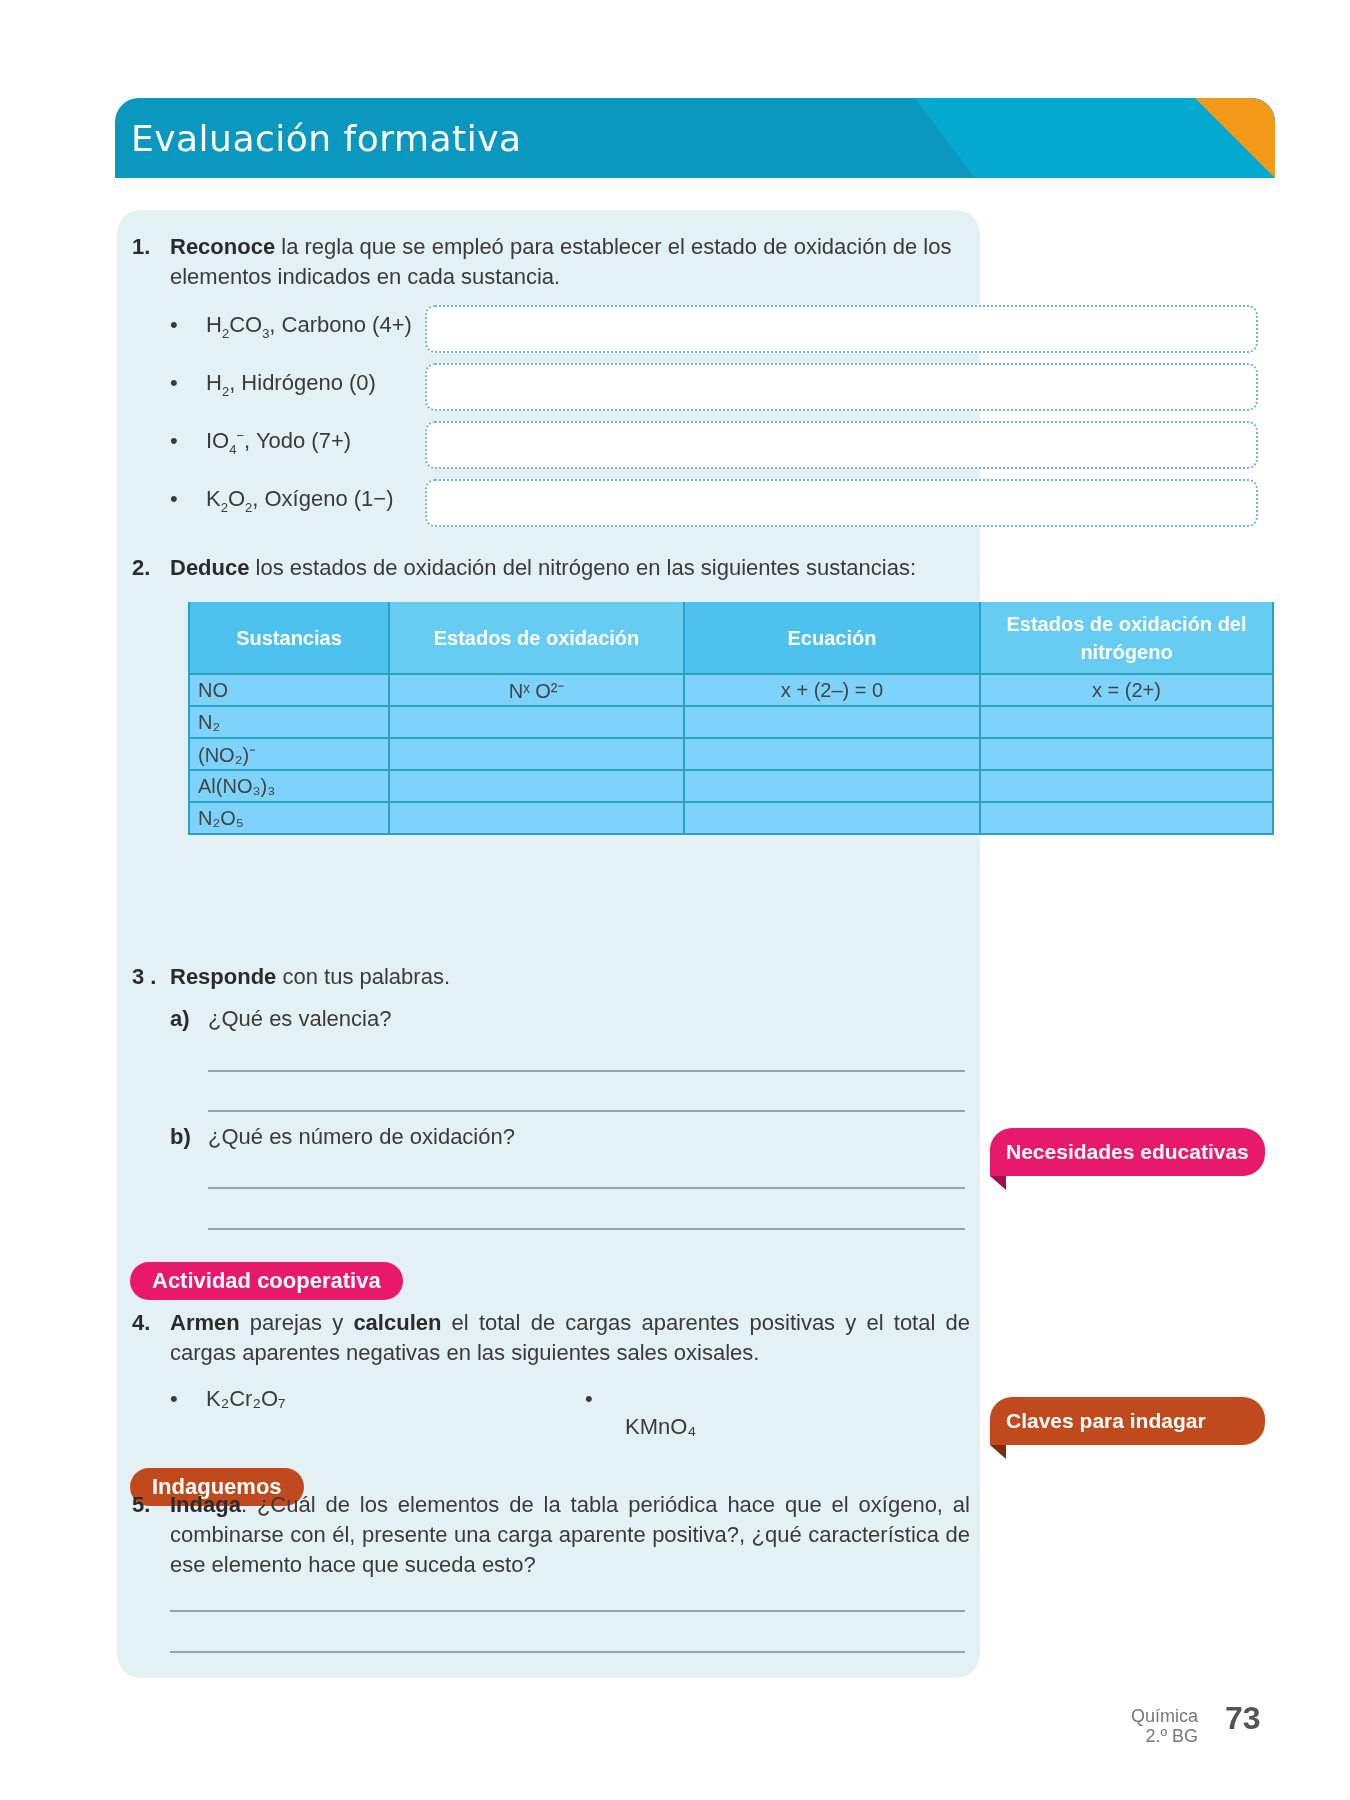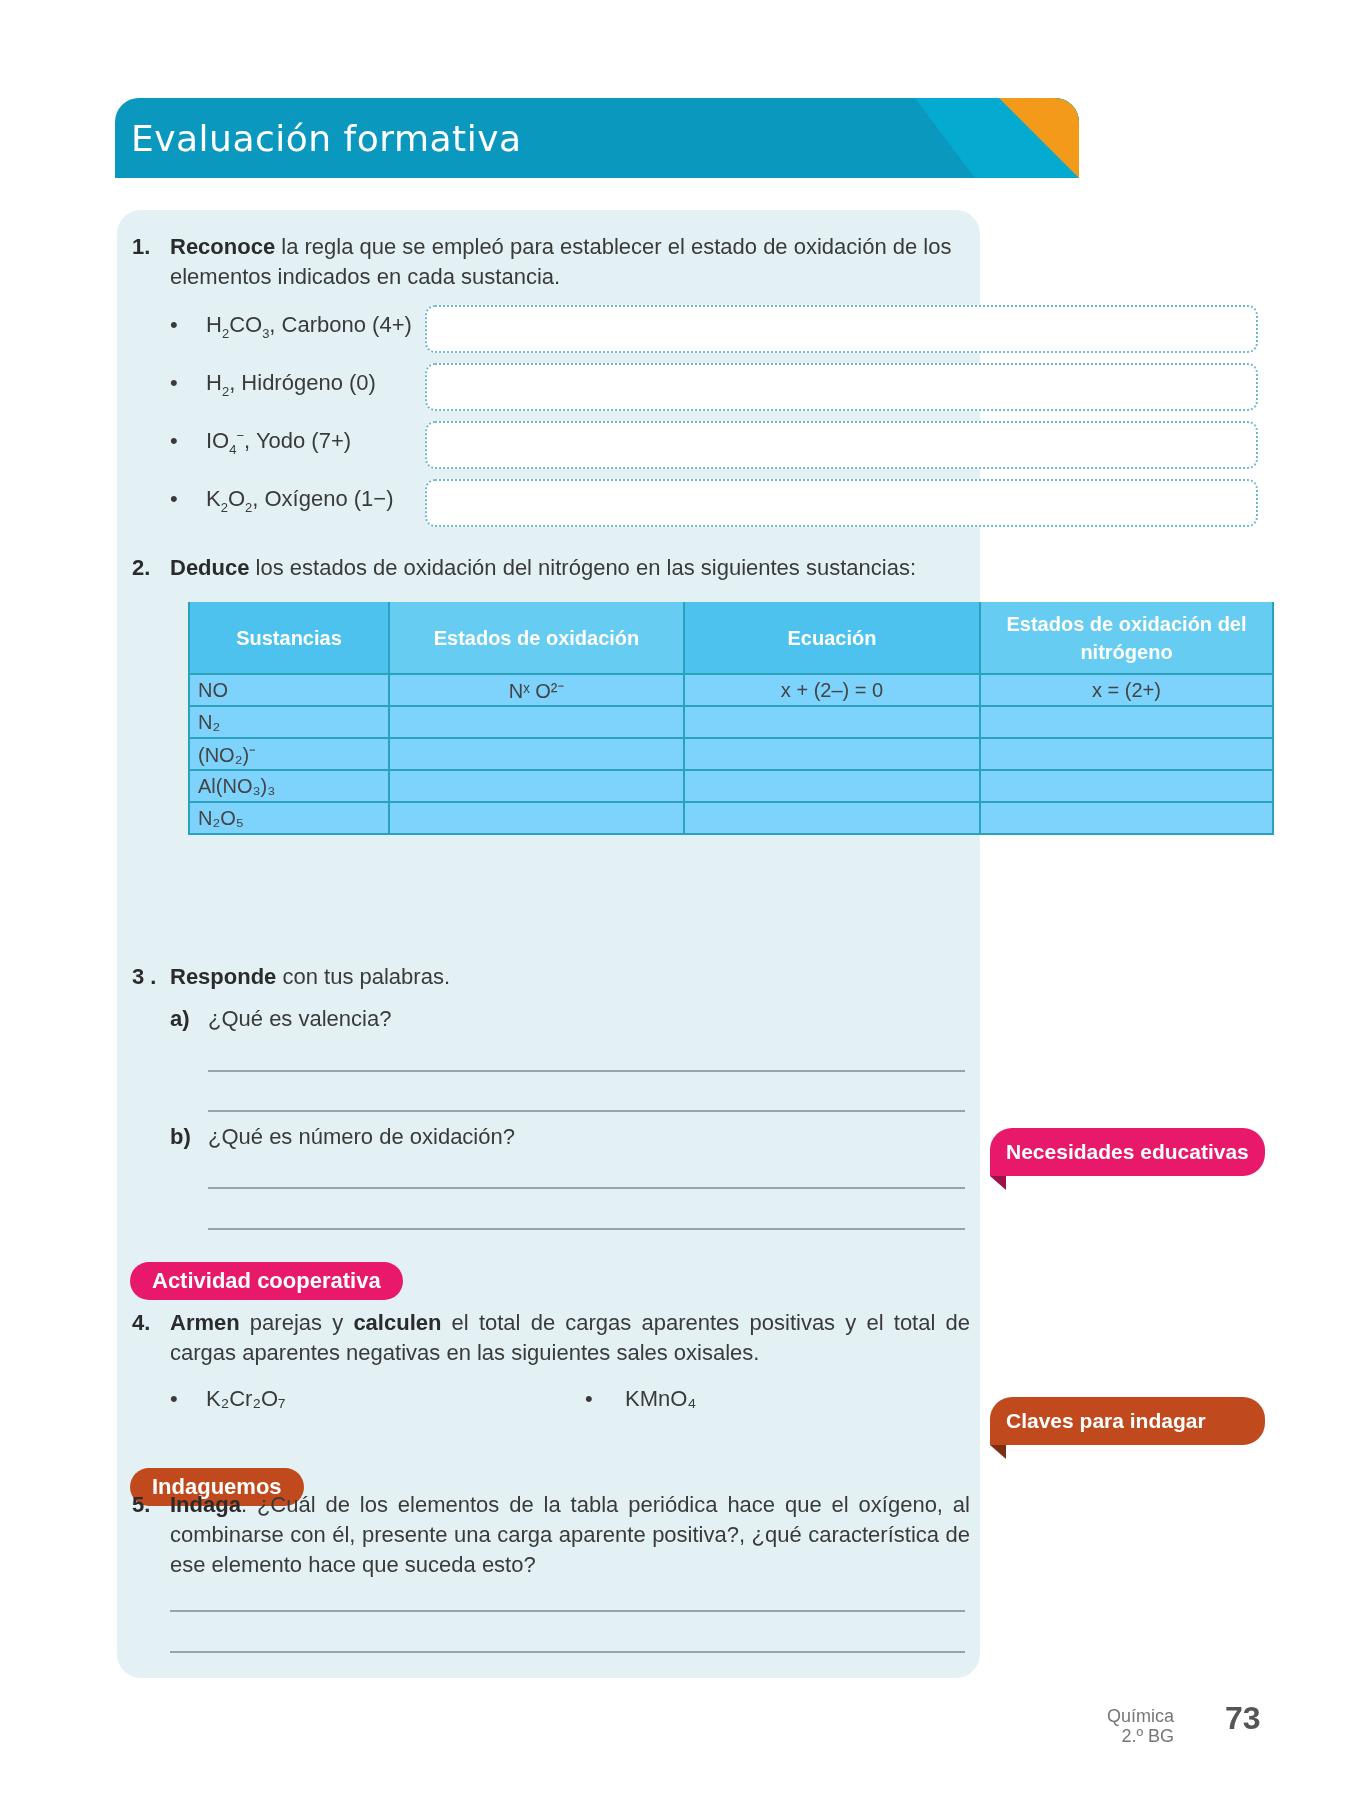--- a/index.html
+++ b/index.html
@@ -1,19 +1,19 @@
 <!DOCTYPE html>
 <html><head>
 <meta charset="utf-8">
 <style>
   * { box-sizing: border-box; margin: 0; padding: 0; }
   html, body { width: 1350px; height: 1800px; background: #ffffff; }
   body { position: relative; font-family: "Liberation Sans", sans-serif; color: #3a3a3a; overflow: hidden; }
 
-  .header { position: absolute; left: 115px; top: 98px; width: 964px; height: 80px; border-radius: 24px 24px 0 0; overflow: hidden; background: #0b98bf; }
+  .header { position: absolute; left: 115px; top: 98px; width: 1160px; height: 80px; border-radius: 24px 24px 0 0; overflow: hidden; background: #0b98bf; }
   .header-title { position: absolute; left: 16px; top: 20px; font-size: 36px; color: #ffffff; letter-spacing: 0.5px; font-family: "DejaVu Sans", sans-serif; }
   .header-dua { position: absolute; left: 800px; top: 0; width: 360px; height: 80px; background: #04aad0; clip-path: polygon(0 0, 100% 0, 100% 100%, 60px 100%); }
   .header-orange { position: absolute; right: 0; top: 0; width: 80px; height: 80px; background: #f49a1a; clip-path: polygon(0 0, 100% 0, 100% 100%); border-radius: 0 24px 0 0; }
   .dua-title { position: absolute; left: 890px; width: 200px; top: 12px; text-align: center; color: #fff; font-weight: bold; font-size: 26px; }
   .dua-sub { position: absolute; left: 860px; width: 260px; top: 44px; text-align: center; color: #fff; font-weight: bold; font-size: 22px; }
 
   .panel { position: absolute; left: 117px; top: 210px; width: 863px; height: 1468px; background: #e3f1f5; border-radius: 24px; }
 
   .q { position: absolute; font-size: 22px; line-height: 30px; color: #3a3a3a; }
   .q .num { position: absolute; left: 0; font-weight: bold; color: #2b2b2b; }
@@ -46,21 +46,21 @@
 
   .side { position: absolute; left: 990px; width: 275px; }
   .side-head { position: relative; height: 48px; border-radius: 22px 22px 22px 0; color: #fff; font-weight: bold; font-size: 21px; line-height: 48px; padding-left: 16px; }
   .side-fold { position: absolute; left: 0; top: 48px; width: 16px; height: 14px; clip-path: polygon(0 0, 100% 0, 100% 100%); }
   .side-body { position: relative; margin-left: 16px; margin-top: 0; width: 250px; border-left: 1.5px solid #555; border-bottom: 1.5px solid #ddd; border-radius: 0 0 0 30px; padding: 14px 8px 14px 16px; font-size: 19px; line-height: 25px; color: #444; background: #fff; }
   .side-pink .side-head { background: #e8196a; }
   .side-pink .side-fold { background: #a0104a; }
   .side-brown .side-head { background: #c04a1d; }
   .side-brown .side-fold { background: #7e2e10; }
 
-  .footer-subject { position: absolute; left: 1084px; top: 1706px; width: 90px; text-align: right; font-size: 18px; line-height: 20px; color: #777; }
+  .footer-subject { position: absolute; left: 1108px; top: 1706px; width: 90px; text-align: right; font-size: 18px; line-height: 20px; color: #777; }
   .footer-page { position: absolute; left: 1225px; top: 1700px; font-size: 32px; font-weight: bold; color: #555; }
 </style>
 </head>
 <body>
 
 <div class="header">
   <div class="header-title">Evaluación formativa</div>
   <div class="header-dua"></div>
   <div class="header-orange"></div>
 </div>
@@ -176,21 +176,21 @@
   <div class="body justify" style="width:800px;">
     <b>Armen</b><span> parejas y </span><b>calculen</b><span> el total de cargas aparentes positivas y el total de cargas aparentes negativas en las siguientes sales oxisales.</span>
   </div>
 </div>
 <div class="bullet-row" style="left:170px; top:1386px;">
   <span class="dot">•</span>
   <span class="txt">K₂Cr₂O₇</span>
 </div>
 <div class="bullet-row" style="left:585px; top:1386px;">
   <span class="dot">•</span>
-  <span class="txt" style="left:40px;">KMnO₄</span>
+  <span class="txt" style="left:40px;margin-top:28px;">KMnO₄</span>
 </div>
 
 <div class="pill pill-brown" style="left:130px; top:1443px;">Indaguemos</div>
 <div class="q" style="left:132px; top:1490px; width:840px;">
   <span class="num">5.</span>
   <div class="body justify" style="width:800px;">
     <b>Indaga</b><span>. ¿Cuál de los elementos de la tabla periódica hace que el oxígeno, al combinarse con él, presente una carga aparente positiva?, ¿qué característica de ese elemento hace que suceda esto?</span>
   </div>
 </div>
 <div class="line" style="left:170px; top:1610px; width:795px;"></div>

